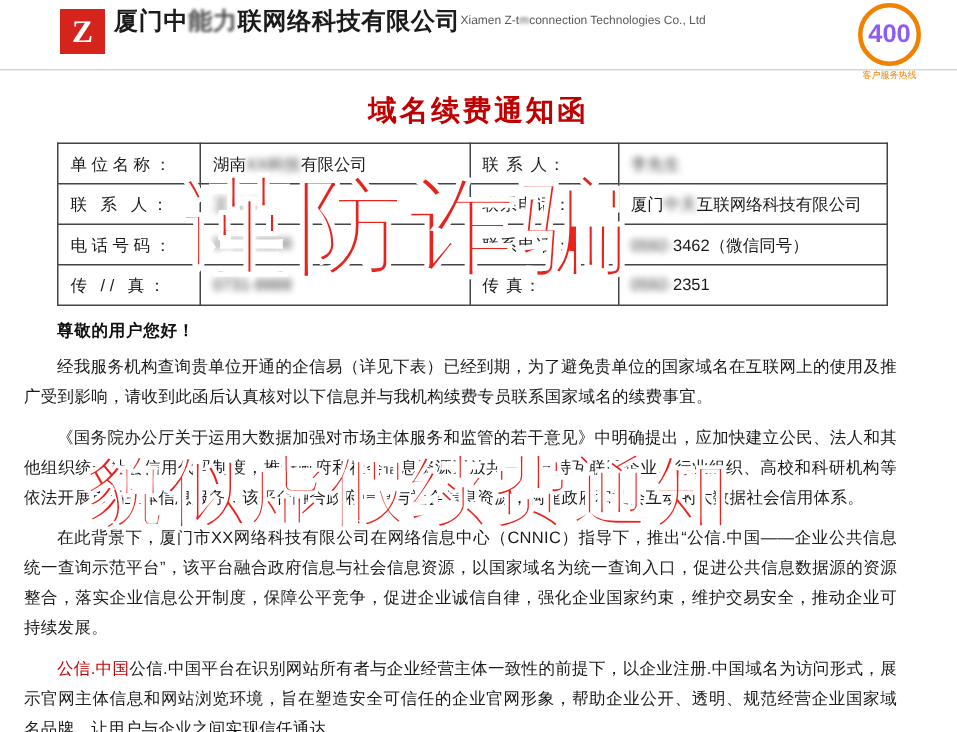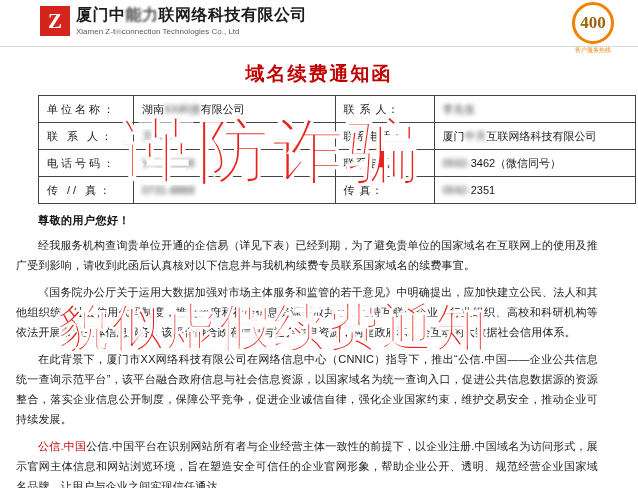--- a/index.html
+++ b/index.html
@@ -41,21 +41,20 @@
     color: #ffffff;
     font-size: 21px;
     font-weight: bold;
     line-height: 30px;
     text-align: center;
     margin-right: 6px;
     font-family: "Liberation Serif", serif;
   }
   .logo-text {
     display: flex;
-    flex-direction: column;
     justify-content: flex-end;
   }
   .logo-cn {
     font-size: 16px;
     font-weight: bold;
     color: #1b1b1b;
     letter-spacing: 0.5px;
     line-height: 18px;
     white-space: nowrap;
   }
@@ -93,22 +92,22 @@
     border: 3px solid #f08200;
   }
   .hotline-badge .num {
     position: absolute;
     inset: 0;
     display: flex;
     align-items: center;
     justify-content: center;
     font-size: 17px;
     font-weight: bold;
-    color: #a16207;
-    font-family: Liberation Serif, serif;
+    color: #8b5cf6;
+    font-family: Liberation Sans, sans-serif;
   }
   .hotline-badge .sub {
     position: absolute;
     bottom: -11px;
     left: 50%;
     transform: translateX(-50%);
     font-size: 6px;
     color: #f08200;
     white-space: nowrap;
   }
@@ -133,21 +132,21 @@
     color: #c00000;
     letter-spacing: 2px;
     margin-top: 14px;
     margin-bottom: 8px;
   }
 
   
   .info-table {
     margin: 0 38px;
     border-collapse: collapse;
-    width: 598px;
+    width: 554px;
     table-layout: fixed;
   }
   .info-table td {
     border: 1px solid #444444;
     height: 24px;
     font-size: 11px;
     color: #1a1a1a;
     padding: 1px 8px;
     font-family: "Liberation Sans", sans-serif;
     vertical-align: middle;

